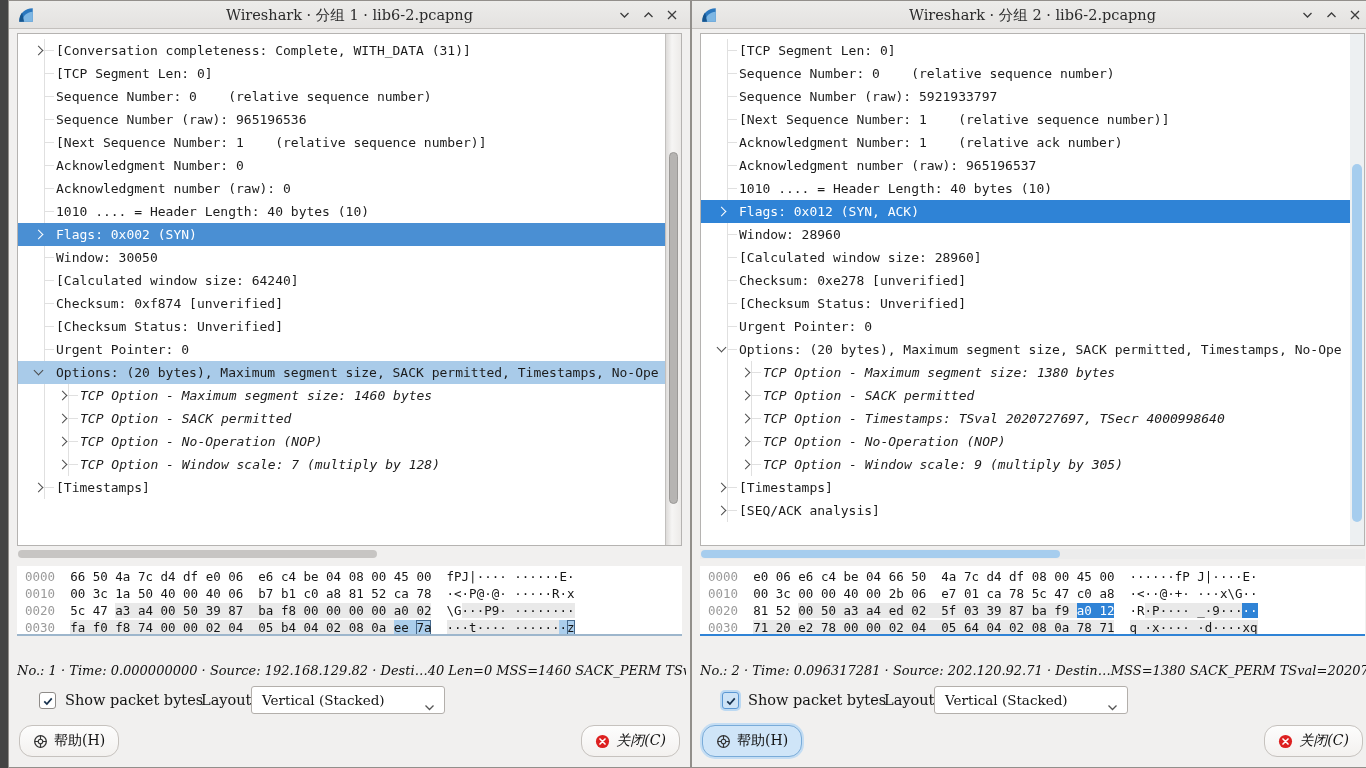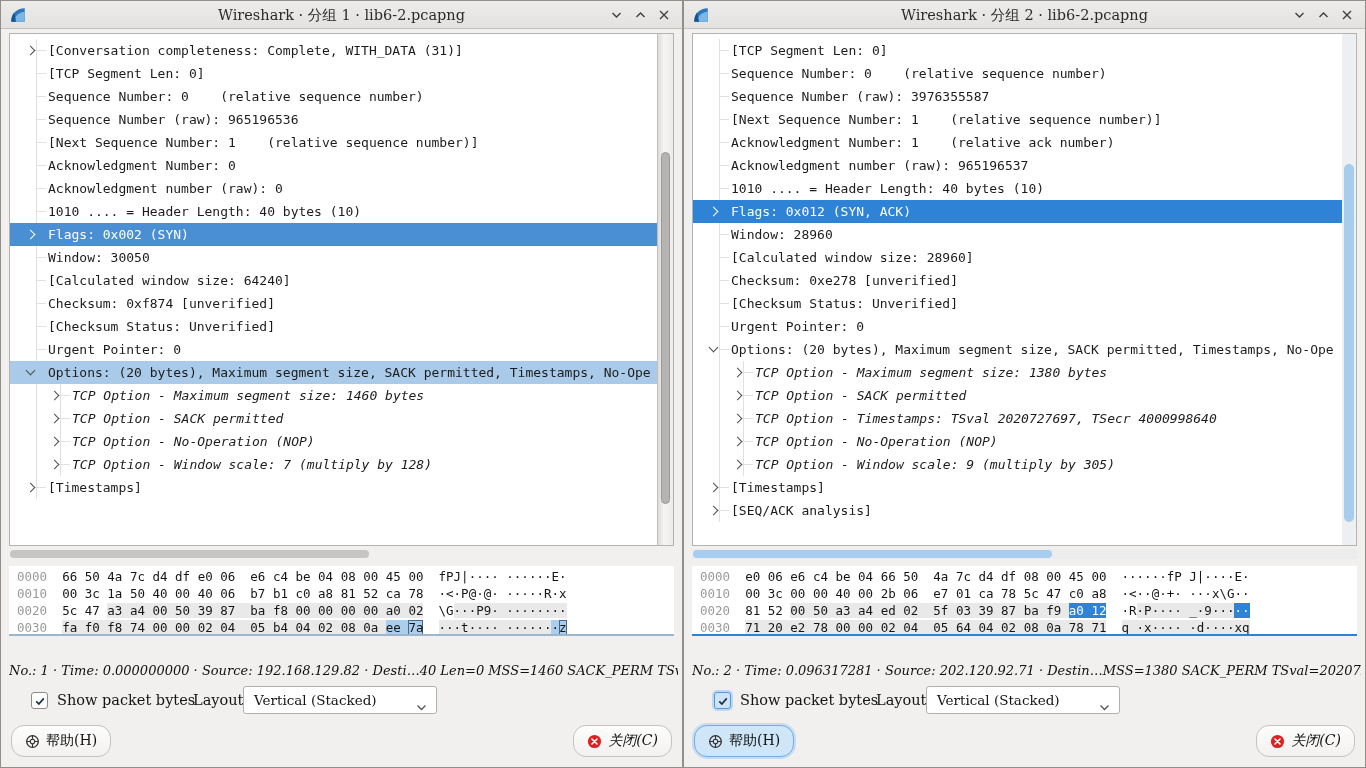--- a/index.html
+++ b/index.html
@@ -1,20 +1,20 @@
 <!DOCTYPE html>
 <html style="--sel-active: #2f83d6; --sel: #4a8fd3; --rel: #a9cbe9; --hex-gray: #e9e9e9; --hex-blue: #abceec; --hex-sel: #2f83d6; --close-red: #dd2020; --scroll-blue: #a6cdee;"><head>
 <meta charset="utf-8">
 <style>
   * { margin:0; padding:0; box-sizing:border-box; }
   html,body { width:1366px; height:768px; background:#444; font-family:"DejaVu Serif", serif; }
   .canvas { position:relative; width:1366px; height:768px; overflow:hidden; }
 
   .win { position:absolute; top:0; width:683px; height:768px; background:#f1f0ef;
-         border:1px solid #928f8b; overflow:hidden; }
+         border:1px solid #928f8b; overflow:hidden;margin-left:8px; }
   #win0 { left:0; }
   #win1 { left:683px; }
 
   
   .titlebar { position:absolute; top:0; left:0; right:0; height:28px;
               background:linear-gradient(#ececea,#e4e2e0); border-bottom:1px solid #c3c0bd; }
   .appicon { position:absolute; left:8px; top:5px; width:18px; height:18px; }
   .title { position:absolute; left:0; right:0; top:5px; text-align:center;
            font-size:14.5px; color:#2b2b2b; }
   .winbtns { position:absolute; right:6px; top:0; height:28px; display:flex; align-items:center; }
@@ -328,21 +328,21 @@
             <span class="ttext d0">[TCP Segment Len: 0]</span>
           </div>
           <div class="trow">
             <i class="gv g0"></i>
             <i class="gt d0"></i>
             <span class="ttext d0">Sequence Number: 0    (relative sequence number)</span>
           </div>
           <div class="trow">
             <i class="gv g0"></i>
             <i class="gt d0"></i>
-            <span class="ttext d0">Sequence Number (raw): 3976355587</span>
+            <span class="ttext d0">Sequence Number (raw): 5921933797</span>
           </div>
           <div class="trow">
             <i class="gv g0"></i>
             <i class="gt d0"></i>
             <span class="ttext d0">[Next Sequence Number: 1    (relative sequence number)]</span>
           </div>
           <div class="trow">
             <i class="gv g0"></i>
             <i class="gt d0"></i>
             <span class="ttext d0">Acknowledgment Number: 1    (relative ack number)</span>

